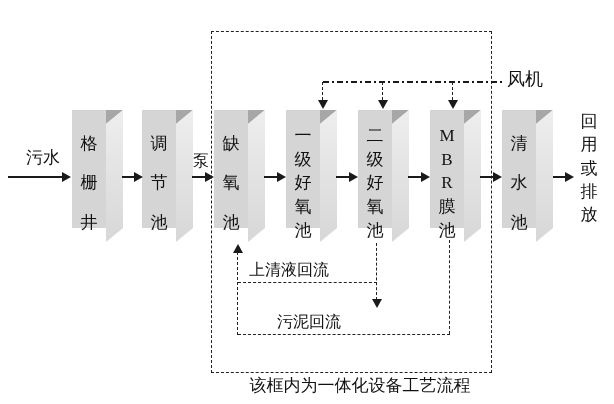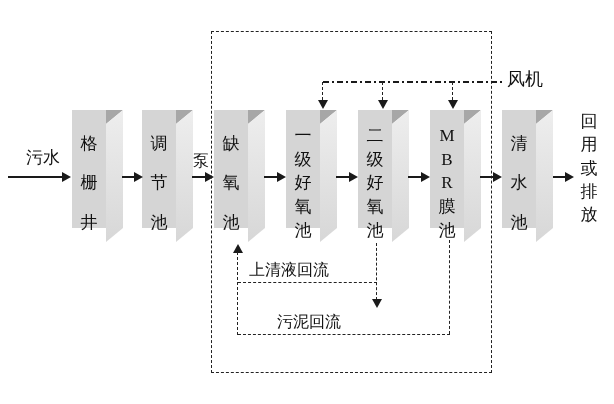--- a/index.html
+++ b/index.html
@@ -196,14 +196,15 @@
   <div class="lbl abs" style="left:249px;top:261px;">上清液回流</div>
   <div class="hdash" style="left:238px;top:282px;width:139px;"></div>
 
   <div class="vdash" style="left:376px;top:243px;height:57px;"></div>
   <div class="head-down" style="left:372px;top:299px;"></div>
 
   <div class="lbl abs" style="left:253px;top:313px;margin-left:24px;">污泥回流</div>
   <div class="hdash" style="left:238px;top:334px;width:212px;"></div>
   <div class="vdash" style="left:449px;top:240px;height:94px;"></div>
 
+  <div class="caption">该框内为一体化设备工艺流程</div>
 
 </div>
 
 </body></html>

